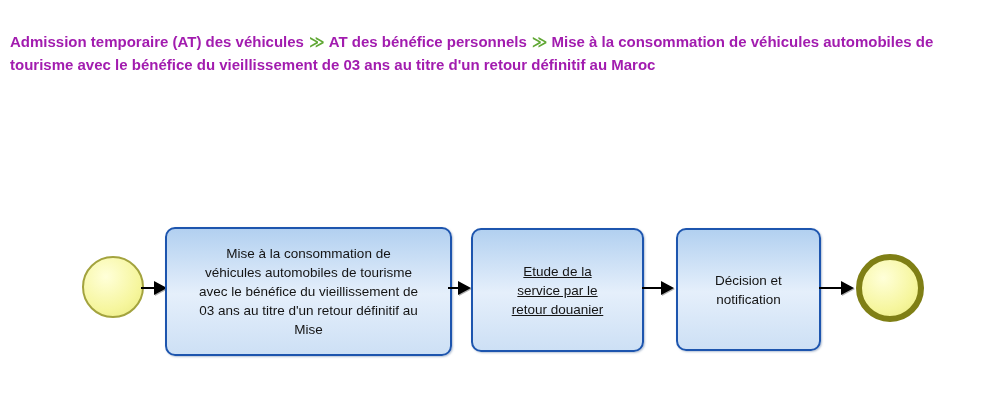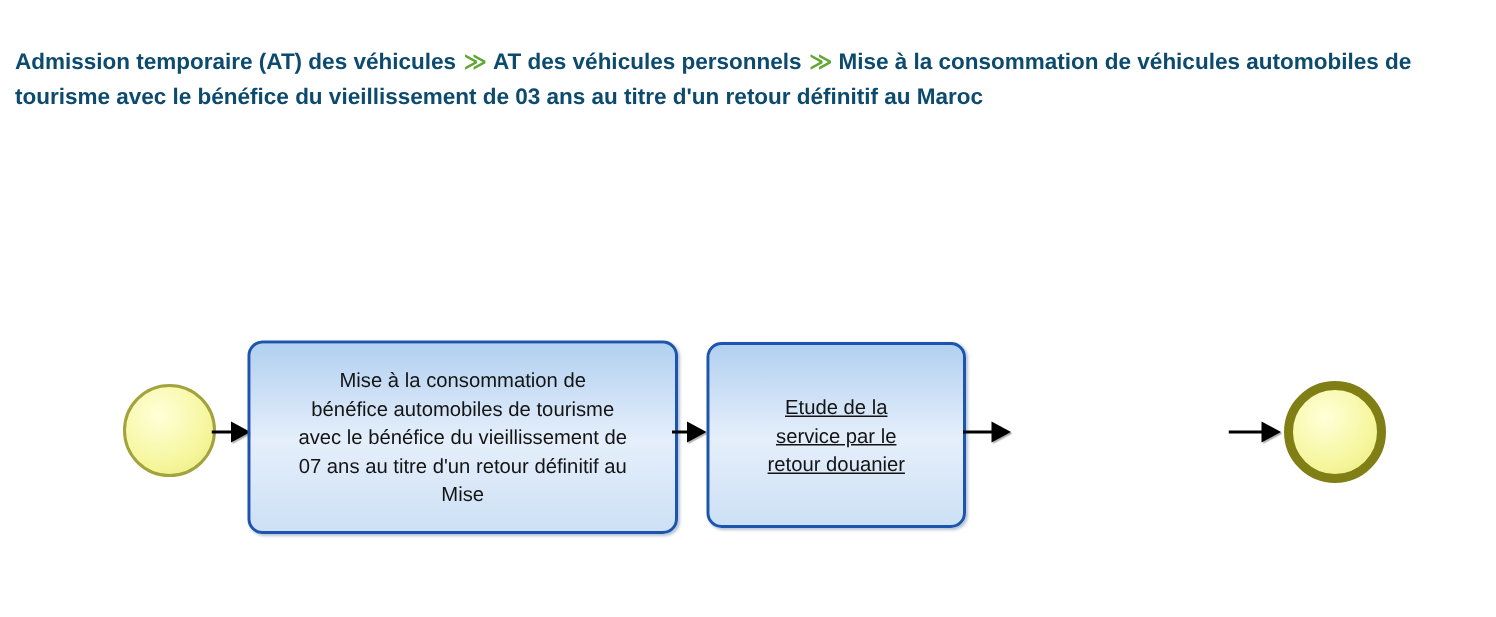--- a/index.html
+++ b/index.html
@@ -4,21 +4,21 @@
 <style>
   html,body{margin:0;padding:0;background:#ffffff;}
   body{font-family:"Liberation Sans","DejaVu Sans",sans-serif;}
   .canvas{position:relative;width:997px;height:411px;background:#ffffff;overflow:hidden;}
 
   
   .breadcrumb{
     position:absolute;left:10px;top:30px;width:958px;
     font-size:15px;font-weight:bold;line-height:23px;color:#067806;
   }
-  .crumb{color:#0c4a6e;text-decoration:none;cursor:pointer;}
+  .crumb{color:#a21caf;text-decoration:none;cursor:pointer;}
   .crumb.current{cursor:default;}
   .crumb-sep{
     color:#5fa733;font-weight:bold;font-size:15px;
     padding:0 5px;letter-spacing:-1px;
   }
 
   
   .diagram{position:absolute;left:16px;top:0;width:997px;height:411px;margin-left:30px;}
 
   .bpmn-event{
@@ -53,40 +53,40 @@
   .flow polygon{fill:#000;}
   .flow line{stroke:#000;stroke-width:2;}
   .flow .head{filter:drop-shadow(1.5px 1.5px 0.5px rgba(130,130,130,0.65));}
 </style>
 </head>
 <body>
 
 <div class="canvas">
 
   <div class="breadcrumb">
-    <a class="crumb">Admission temporaire (AT) des véhicules</a><span class="crumb-sep">≫</span><a class="crumb">AT des véhicules personnels</a><span class="crumb-sep">≫</span><span class="crumb current">Mise à la consommation de véhicules automobiles de tourisme avec le bénéfice du vieillissement de 03 ans au titre d'un retour définitif au Maroc</span>
+    <a class="crumb">Admission temporaire (AT) des véhicules</a><span class="crumb-sep">≫</span><a class="crumb">AT des bénéfice personnels</a><span class="crumb-sep">≫</span><span class="crumb current">Mise à la consommation de véhicules automobiles de tourisme avec le bénéfice du vieillissement de 03 ans au titre d'un retour définitif au Maroc</span>
   </div>
 
   <div class="diagram">
 
     <div class="bpmn-event start-event"></div>
 
     <div class="flow" style="left:95px;top:277px;">
       <svg width="27" height="22" viewBox="0 0 27 22">
         <line x1="0" y1="11" x2="14" y2="11"></line>
         <polygon class="head" points="13,4 26,11 13,18"></polygon>
       </svg>
     </div>
 
     <div class="task task-1">
       <div>
         <span class="line">Mise à la consommation de</span>
-        <span class="line">bénéfice automobiles de tourisme</span>
+        <span class="line">véhicules automobiles de tourisme</span>
         <span class="line">avec le bénéfice du vieillissement de</span>
-        <span class="line">07 ans au titre d'un retour définitif au</span>
+        <span class="line">03 ans au titre d'un retour définitif au</span>
         <span class="line">Mise</span>
       </div>
     </div>
 
     <div class="flow" style="left:402px;top:277px;">
       <svg width="24" height="22" viewBox="0 0 24 22">
         <line x1="0" y1="11" x2="11" y2="11"></line>
         <polygon class="head" points="10,4 23,11 10,18"></polygon>
       </svg>
     </div>
@@ -99,20 +99,26 @@
       </div>
     </div>
 
     <div class="flow" style="left:596px;top:277px;">
       <svg width="33" height="22" viewBox="0 0 33 22">
         <line x1="0" y1="11" x2="20" y2="11"></line>
         <polygon class="head" points="19,4 32,11 19,18"></polygon>
       </svg>
     </div>
 
+    <div class="task task-3">
+      <div>
+        <span class="line">Décision et</span>
+        <span class="line">notification</span>
+      </div>
+    </div>
 
     <div class="flow" style="left:773px;top:277px;">
       <svg width="36" height="22" viewBox="0 0 36 22">
         <line x1="0" y1="11" x2="23" y2="11"></line>
         <polygon class="head" points="22,4 35,11 22,18"></polygon>
       </svg>
     </div>
 
     <div class="bpmn-event end-event"></div>
 

